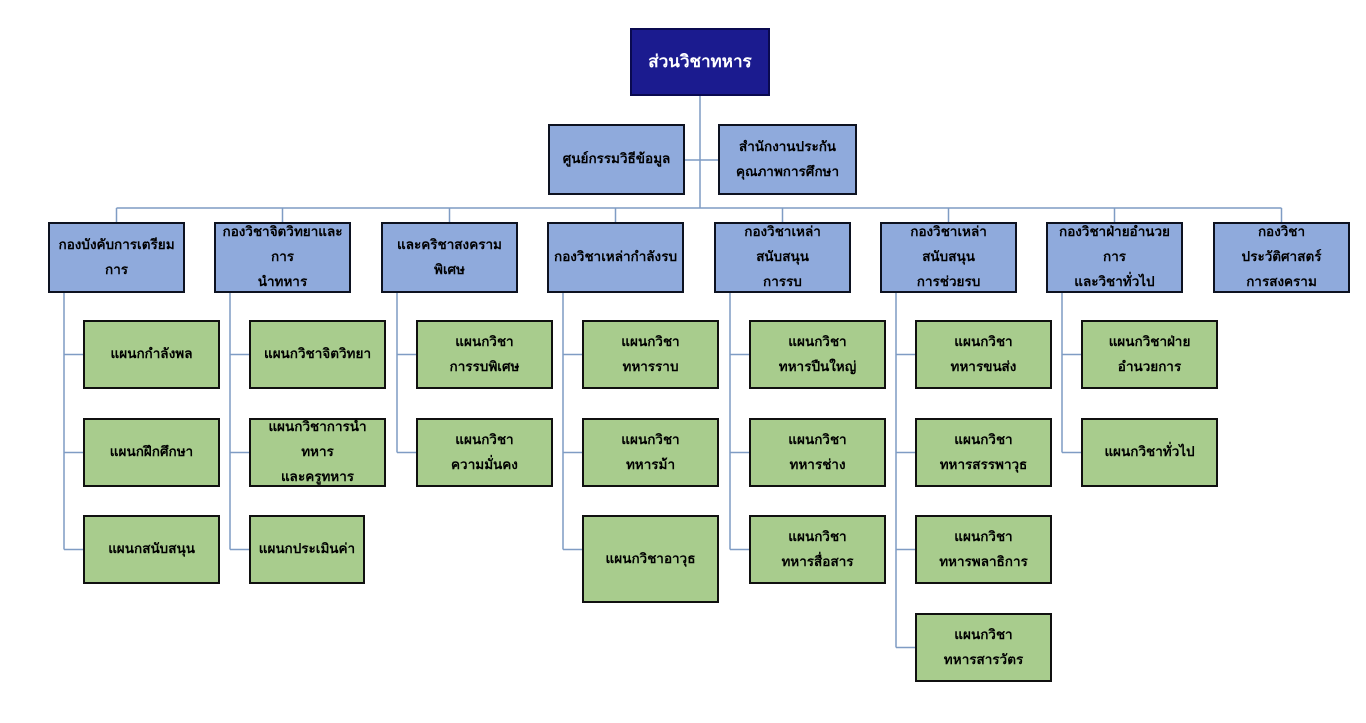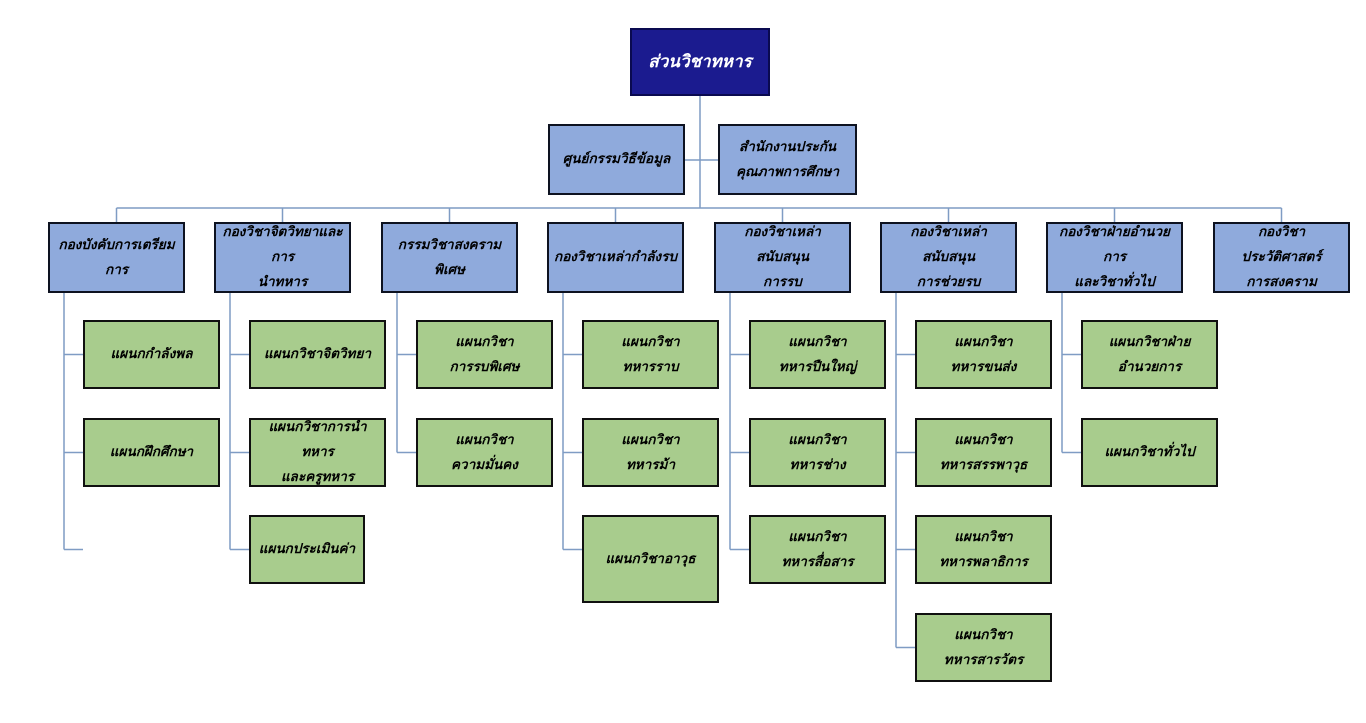--- a/index.html
+++ b/index.html
@@ -1,20 +1,20 @@
 <!DOCTYPE html>
 <html style="--root-fill: #1b1b8f; --root-border: #0a0a50; --unit-fill: #8faadc; --unit-border: #0d1220; --department-fill: #a8cc8d; --department-border: #101010; --connector: #7f9cc4;"><head>
 <meta charset="utf-8">
 <style>
   html,body{margin:0;padding:0;background:#fff;}
   body{
     width:1366px;height:723px;position:relative;overflow:hidden;
     font-family:"Liberation Sans","DejaVu Sans",sans-serif;
   }
-  .canvas{position:absolute;left:0;top:0;width:1366px;height:723px;font-style:italic;}
+  .canvas{position:absolute;left:0;top:0;width:1366px;height:723px;}
   #connectors{position:absolute;left:0;top:0;width:1366px;height:723px;}
   .box{
     position:absolute;box-sizing:border-box;
     display:flex;align-items:center;justify-content:center;
     text-align:center;font-weight:bold;color:#000;
     white-space:pre-line;line-height:1.85;font-size:13.5px;
     padding:2px 4px;border:2px solid #0d0d0d;
   }
   .root{
     background:var(--root-fill,#1b1b8f);
@@ -34,33 +34,34 @@
 
   <div class="box root" style="left:630px;top:28px;width:140px;height:68px">ส่วนวิชาทหาร</div>
 
   <div class="box unit" style="left:548px;top:124px;width:137px;height:71px">ศูนย์กรรมวิธีข้อมูล</div>
   <div class="box unit" style="left:718px;top:124px;width:139px;height:71px">สำนักงานประกัน
 คุณภาพการศึกษา</div>
 
   <div class="box unit" style="left:48px;top:222px;width:137px;height:71px">กองบังคับการเตรียมการ</div>
   <div class="box unit" style="left:214px;top:222px;width:137px;height:71px">กองวิชาจิตวิทยาและการ
 นำทหาร</div>
-  <div class="box unit" style="left:381px;top:222px;width:137px;height:71px">กรรมวิชาสงครามพิเศษ</div>
+  <div class="box unit" style="left:381px;top:222px;width:137px;height:71px">และคริชาสงครามพิเศษ</div>
   <div class="box unit" style="left:547px;top:222px;width:137px;height:71px">กองวิชาเหล่ากำลังรบ</div>
   <div class="box unit" style="left:714px;top:222px;width:137px;height:71px">กองวิชาเหล่าสนับสนุน
 การรบ</div>
   <div class="box unit" style="left:880px;top:222px;width:137px;height:71px">กองวิชาเหล่าสนับสนุน
 การช่วยรบ</div>
   <div class="box unit" style="left:1046px;top:222px;width:137px;height:71px">กองวิชาฝ่ายอำนวยการ
 และวิชาทั่วไป</div>
   <div class="box dept" style="left:83px;top:320px;width:137px;height:69px">แผนกกำลังพล</div>
 
   <div class="box unit" style="left:1213px;top:222px;width:137px;height:71px">กองวิชาประวัติศาสตร์
 การสงคราม</div>
   <div class="box dept" style="left:83px;top:418px;width:137px;height:69px">แผนกฝึกศึกษา</div>
+  <div class="box dept" style="left:83px;top:515px;width:137px;height:69px">แผนกสนับสนุน</div>
 
   <div class="box dept" style="left:249px;top:320px;width:137px;height:69px">แผนกวิชาจิตวิทยา</div>
   <div class="box dept" style="left:249px;top:418px;width:137px;height:69px">แผนกวิชาการนำทหาร
 และครูทหาร</div>
   <div class="box dept" style="left:249px;top:515px;width:116px;height:69px">แผนกประเมินค่า</div>
 
   <div class="box dept" style="left:416px;top:320px;width:137px;height:69px">แผนกวิชา
 การรบพิเศษ</div>
   <div class="box dept" style="left:416px;top:418px;width:137px;height:69px">แผนกวิชา
 ความมั่นคง</div>

